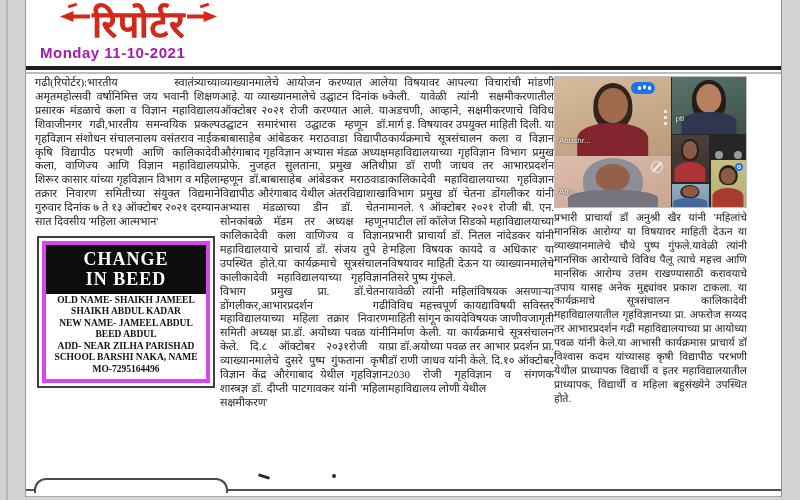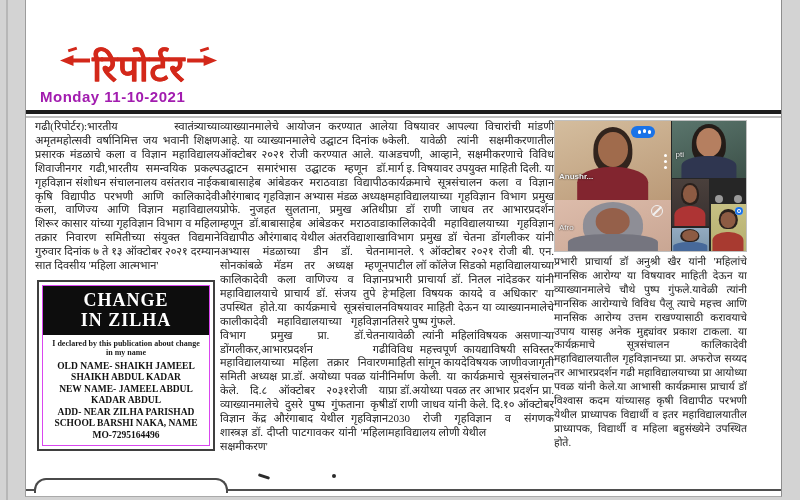--- a/index.html
+++ b/index.html
@@ -8,21 +8,21 @@
     background:#d3d3d3;
     font-family:"Liberation Serif", serif;
   }
   .edge-shadow{position:absolute;left:6px;top:0;width:2px;height:500px;background:#b7b7b7;}
   .paper{
     position:absolute;left:25px;top:0;width:757px;height:497px;
     background:#ffffff;border-left:1px solid #9c9c9c;border-right:1px solid #8d8d8d;border-bottom:1px solid #aaa;
     box-sizing:border-box;
   }
   
-  .masthead{position:relative;height:66px;margin-top:44px;}
+  .masthead{position:relative;height:66px;}
   .logo-wrap{position:absolute;left:36px;top:2px;display:inline-block;padding:0 30px;}
   .logo{
     font-size:37px;font-weight:bold;color:var(--accent,#d3281a);
     letter-spacing:1px;line-height:46px;white-space:nowrap;
     text-shadow:0.5px 0 var(--accent,#d3281a);
   }
   .spear{position:absolute;top:9px;width:30px;height:11px;background:var(--accent,#d3281a);}
   .spear.left{left:-2px;clip-path:polygon(0 50%,45% 0,45% 32%,100% 32%,100% 68%,45% 68%,45% 100%);}
   .spear.right{right:-2px;clip-path:polygon(100% 50%,55% 0,55% 32%,0 32%,0 68%,55% 68%,55% 100%);}
   .nib{position:absolute;width:9px;height:3px;background:var(--accent,#d3281a);transform:rotate(-18deg);}
@@ -48,40 +48,40 @@
   .col p{margin:0;}
   .col1{width:185px;}
   .col2{width:168px;}
   .col3{width:166px;}
   .col4{width:193px;font-size:10.6px;}
   
   .ad{
     margin-top:7px;border:2px solid #3f3f3f;padding:3px;box-sizing:border-box;
     width:178px;margin-left:2px;
   }
-  .ad-inner{border:1px solid #d946ef;}
+  .ad-inner{border:4px solid #d946ef;}
   .ad-head{
     background:#0d0d0d;color:#fff;text-align:center;
     font-size:18px;font-weight:bold;line-height:20px;letter-spacing:1px;padding:4px 0 5px 0;
   }
   .ad-declaration{
     text-align:center;font-size:8px;line-height:9.5px;color:#1b1b1b;
     padding:4px 8px 2px 8px;font-weight:bold;
   }
   .ad-body{
     text-align:center;font-size:9.5px;font-weight:bold;line-height:11.5px;
     color:#111;padding:1px 4px 4px 4px;
   }
   
   .photo{
     position:relative;width:100%;height:132px;background:#262626;
     border:1px solid #c0c0c0;box-sizing:border-box;margin-bottom:3px;overflow:hidden;
   }
   .tile{position:absolute;overflow:hidden;}
-  .tileA{left:0;top:0;width:60.5%;height:60.5%;background:linear-gradient(160deg,#d4bd9e,#bb9a78);font-weight:bold;}
+  .tileA{left:0;top:0;width:60.5%;height:60.5%;background:linear-gradient(160deg,#d4bd9e,#bb9a78);}
   .tileB{left:61%;top:0;width:39%;height:43.5%;background:linear-gradient(160deg,#5a756c,#3c5048);}
   .tileC{left:0;top:61%;width:60.5%;height:39%;background:linear-gradient(160deg,#ddbcab,#c9a693);}
   .tileD{left:61%;top:44.5%;width:19.5%;height:36.5%;background:linear-gradient(#4a403c,#393130);}
   .tileE{left:61%;top:82%;width:19.5%;height:18%;background:linear-gradient(#93aac0,#7e98ad);}
   .tileF{left:81.5%;top:64%;width:18.5%;height:36%;background:linear-gradient(#c6c083,#b5af6e);}
   .hair,.head,.torso{position:absolute;left:50%;}
   .hair{transform:translateX(-50%);border-radius:50% 50% 42% 42%;}
   .head{transform:translateX(-50%);border-radius:50%;}
   .torso{transform:translateX(-50%);border-radius:46% 46% 0 0;bottom:0;}
   
@@ -102,21 +102,21 @@
   .tileD .torso{width:84%;height:42%;background:#ae3434;}
   
   .tileE .hair{top:4%;width:52%;height:56%;background:#2a211d;}
   .tileE .head{top:12%;width:42%;height:44%;background:#8d5b43;}
   .tileE .torso{width:90%;height:38%;background:#47699a;}
   
   .tileF .hair{top:10%;width:52%;height:44%;background:#2a211d;}
   .tileF .head{top:16%;width:42%;height:34%;background:#8d5b43;}
   .tileF .torso{width:88%;height:40%;background:#a83a30;}
   .tile-label{
-    position:absolute;left:4px;bottom:16px;color:#f2f2f2;font-size:8px;
+    position:absolute;left:4px;bottom:8px;color:#f2f2f2;font-size:8px;
     font-family:"Liberation Sans", sans-serif;text-shadow:0 0 2px #000;z-index:3;
   }
   .pill{
     position:absolute;top:5px;right:16px;width:24px;height:12px;background:#1a73e8;
     border-radius:7px;z-index:3;
   }
   .pill i{position:absolute;left:7px;top:4px;width:3px;height:4px;background:#fff;border-radius:2px;
     box-shadow:5px -1px 0 0 #fff, 10px 0 0 0 #fff;}
   .kebab{position:absolute;right:4px;top:42%;width:3px;height:3px;background:#fff;border-radius:50%;
     box-shadow:0 6px 0 0 #fff,0 12px 0 0 #fff;z-index:3;}
@@ -160,26 +160,25 @@
 
   <div class="columns">
 
     <div class="col col1">
       <p>गढी(रिपोर्टर):भारतीय स्वातंत्र्याच्या अमृतमहोत्सवी वर्षानिमित्त जय भवानी शिक्षण प्रसारक मंडळाचे कला व विज्ञान महाविद्यालय शिवाजीनगर गढी,भारतीय समन्वयिक प्रकल्प गृहविज्ञान संशोधन संचालनालय वसंतराव नाईक कृषि विद्यापीठ परभणी आणि कालिकादेवी कला, वाणिज्य आणि विज्ञान महाविद्यालय शिरूर कासार यांच्या गृहविज्ञान विभाग व महिला तक्रार निवारण समितीच्या संयुक्त विद्यमाने गुरुवार दिनांक ७ ते १३ ऑक्टोबर २०२१ दरम्यान सात दिवसीय 'महिला आत्मभान'</p>
 
       <div class="ad">
         <div class="ad-inner">
           <div class="ad-head">
             <div>CHANGE</div>
-            <div>IN ZILHA</div>
+            <div>IN BEED</div>
           </div>
-          <div class="ad-declaration">I declared by this publication about change in my name</div>
           <div class="ad-body">
             <span>OLD NAME-</span><span> SHAIKH JAMEEL SHAIKH ABDUL KADAR</span><br>
-            <span>NEW NAME-</span><span> JAMEEL ABDUL KADAR ABDUL</span><br>
+            <span>NEW NAME-</span><span> JAMEEL ABDUL BEED ABDUL</span><br>
             <span>ADD-</span><span> NEAR ZILHA PARISHAD SCHOOL BARSHI NAKA, NAME</span><br>
             <span>MO-7295164496</span>
           </div>
         </div>
       </div>
     </div>
 
     <div class="col col2">
       <p>व्याख्यानमालेचे आयोजन करण्यात आले आहे. या व्याख्यानमालेचे उद्घाटन दिनांक ७ ऑक्टोबर २०२१ रोजी करण्यात आले. या उद्घाटन समारंभास उद्घाटक म्हणून डॉ. बाबासाहेब आंबेडकर मराठवाडा विद्यापीठ औरंगाबाद गृहविज्ञान अभ्यास मंडळ अध्यक्ष प्रोफे. नुजहत सुलताना, प्रमुख अतिथी म्हणून डॉ.बाबासाहेब आंबेडकर मराठवाडा विद्यापीठ औरंगाबाद येथील अंतरविद्याशाखा अभ्यास मंडळाच्या डीन डॉ. चेतना सोनकांबळे मॅडम तर अध्यक्ष म्हणून कालिकादेवी कला वाणिज्य व विज्ञान महाविद्यालयाचे प्राचार्य डॉ. संजय तुपे हे उपस्थित होते.या कार्यक्रमाचे सूत्रसंचालन कालीकादेवी महाविद्यालयाच्या गृहविज्ञान विभाग प्रमुख प्रा. डॉ.चेतना डोंगलीकर,आभारप्रदर्शन गढी महाविद्यालयाच्या महिला तक्रार निवारण समिती अध्यक्ष प्रा.डॉ. अयोध्या पवळ यांनी केले. दि.८ ऑक्टोबर २०३१रोजी या व्याख्यानमालेचे दुसरे पुष्प गुंफताना कृषी विज्ञान केंद्र औरंगाबाद येथील गृहविज्ञान शास्त्रज्ञ डॉ. दीप्ती पाटगावकर यांनी 'महिला सक्षमीकरण'</p>
     </div>

